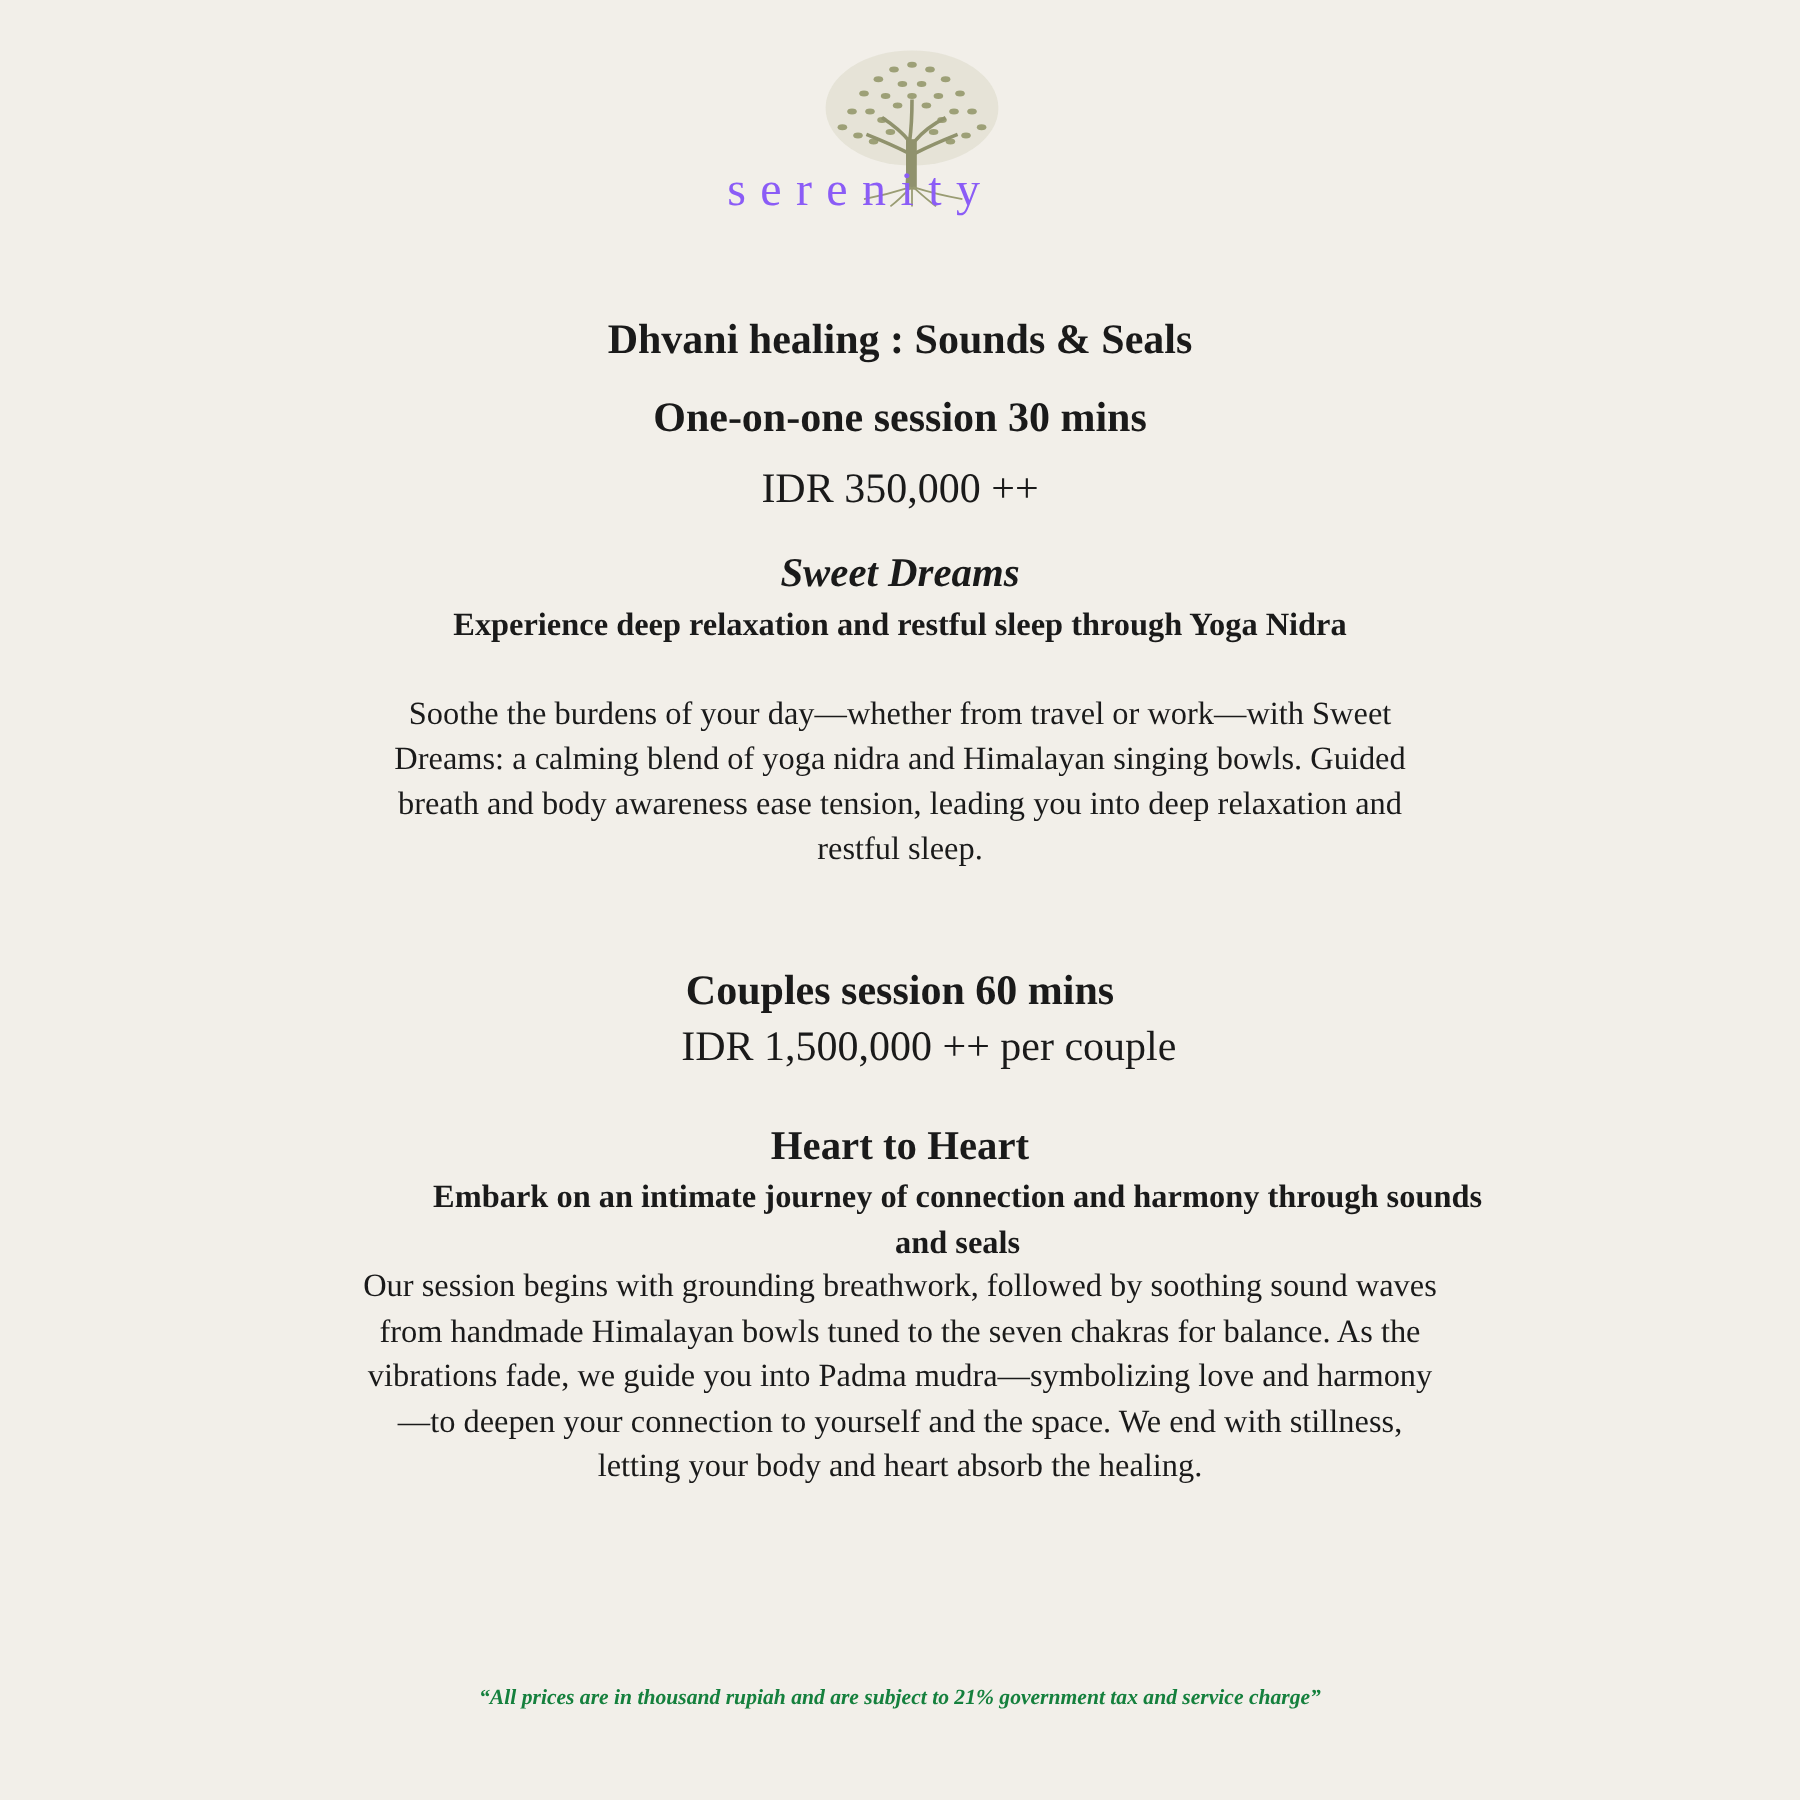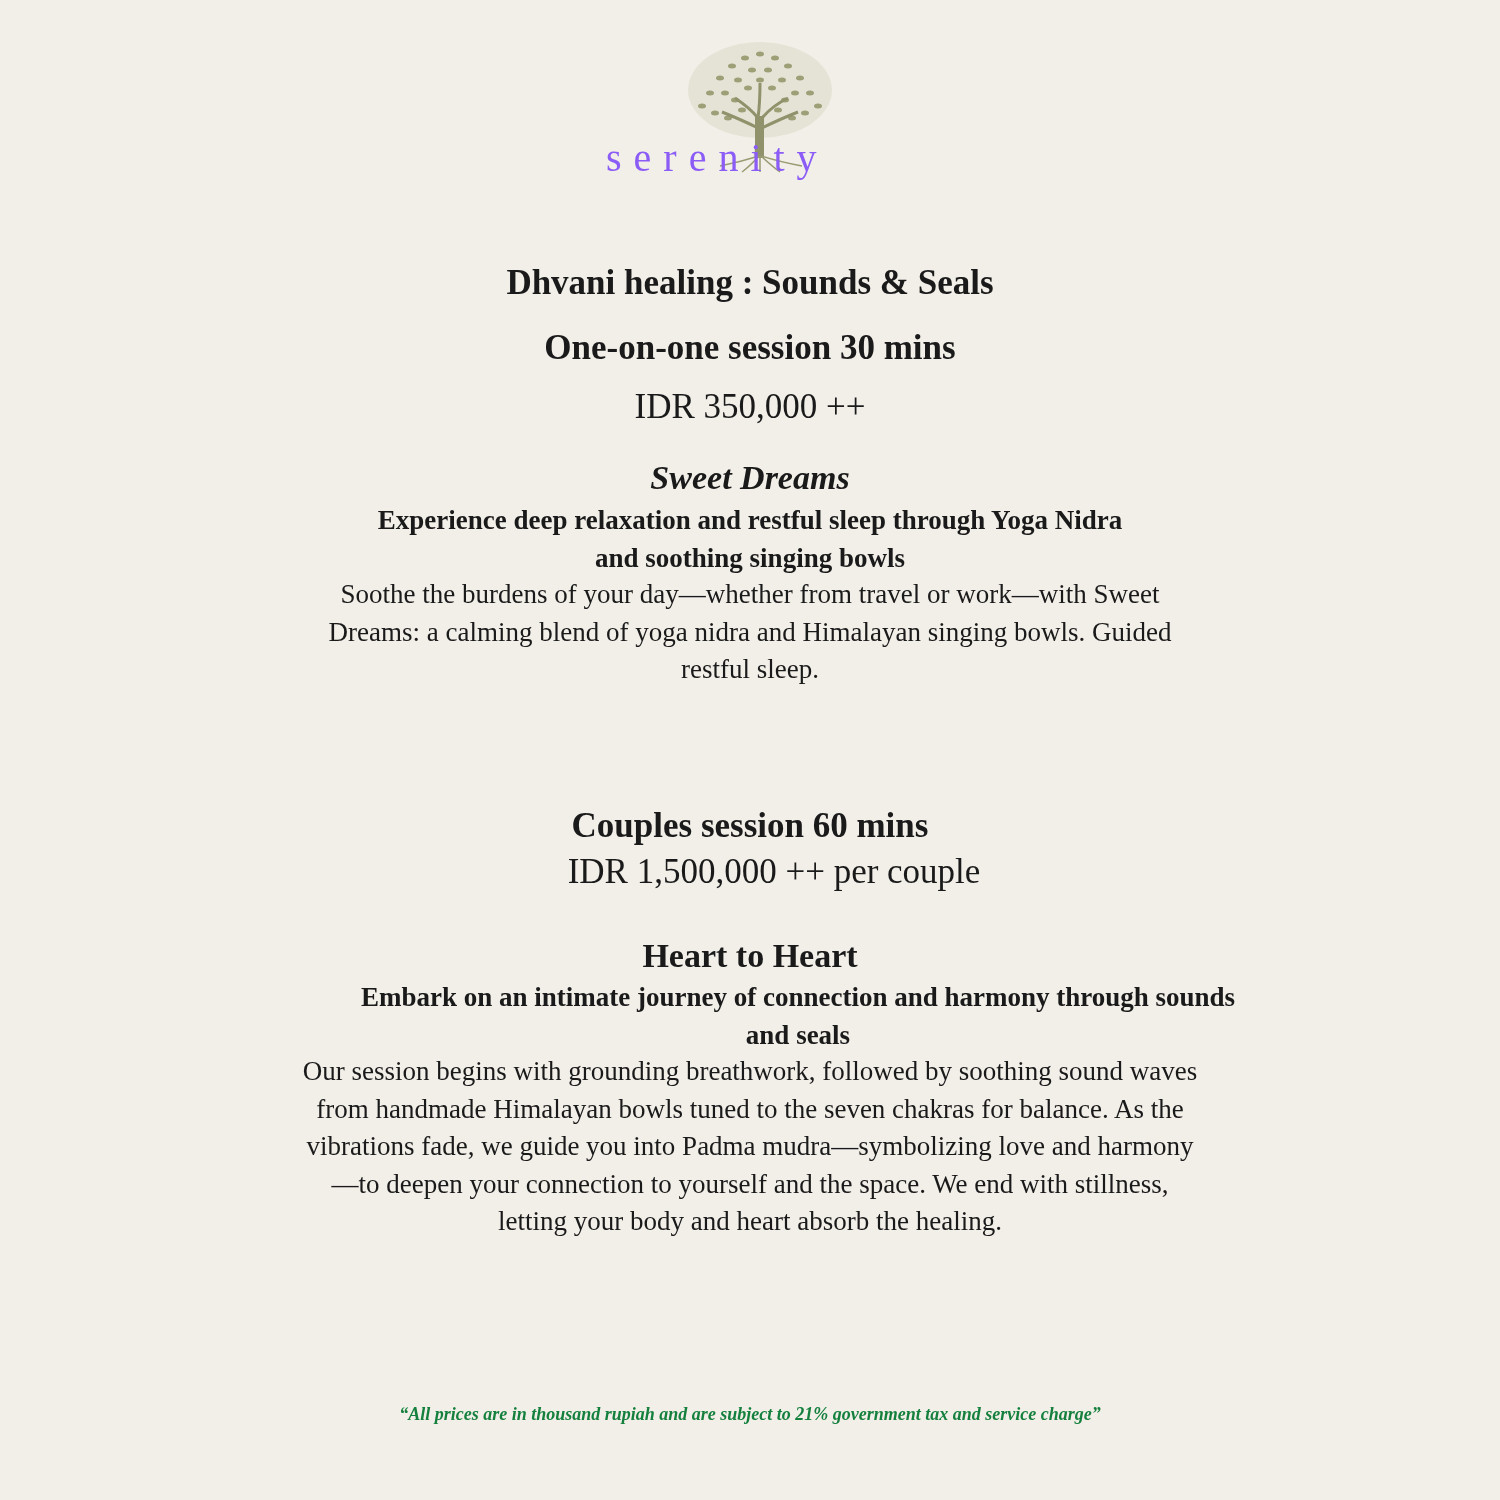--- a/index.html
+++ b/index.html
@@ -179,25 +179,25 @@
   <span class="line">One-on-one session 30 mins</span>
 </div>
 <div class="block price1">
   <span class="line">IDR 350,000 ++</span>
 </div>
 <div class="block name1">
   <span class="line">Sweet Dreams</span>
 </div>
 <div class="block sub1">
   <span class="line">Experience deep relaxation and restful sleep through Yoga Nidra</span>
-  <span class="line">and soothing singing bowls</span>
 </div>
 <div class="block desc1">
   <span class="line">Soothe the burdens of your day—whether from travel or work—with Sweet</span>
   <span class="line">Dreams: a calming blend of yoga nidra and Himalayan singing bowls. Guided</span>
+  <span class="line">breath and body awareness ease tension, leading you into deep relaxation and</span>
   <span class="line">restful sleep.</span>
 </div>
 
 <div class="block session2">
   <span class="line">Couples session 60 mins</span>
 </div>
 <div class="block price2">
   <span class="line">IDR 1,500,000 ++ per couple</span>
 </div>
 <div class="block name2">

